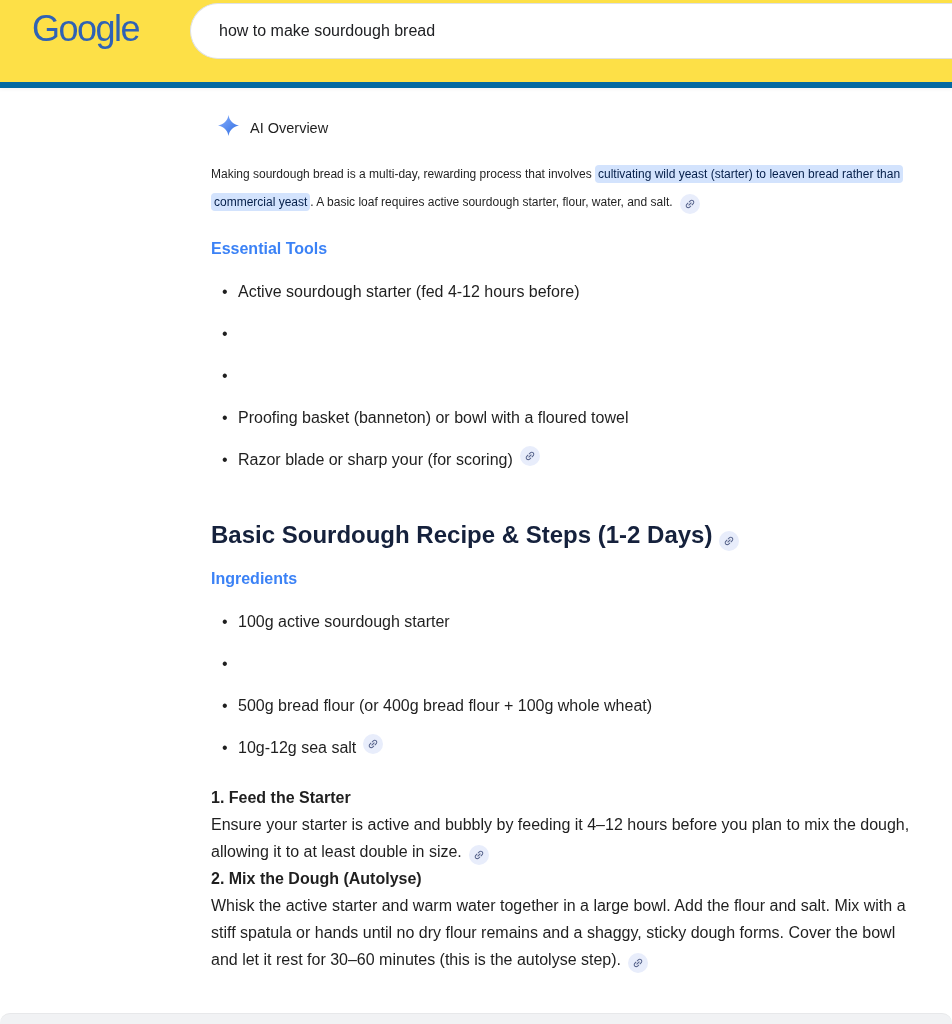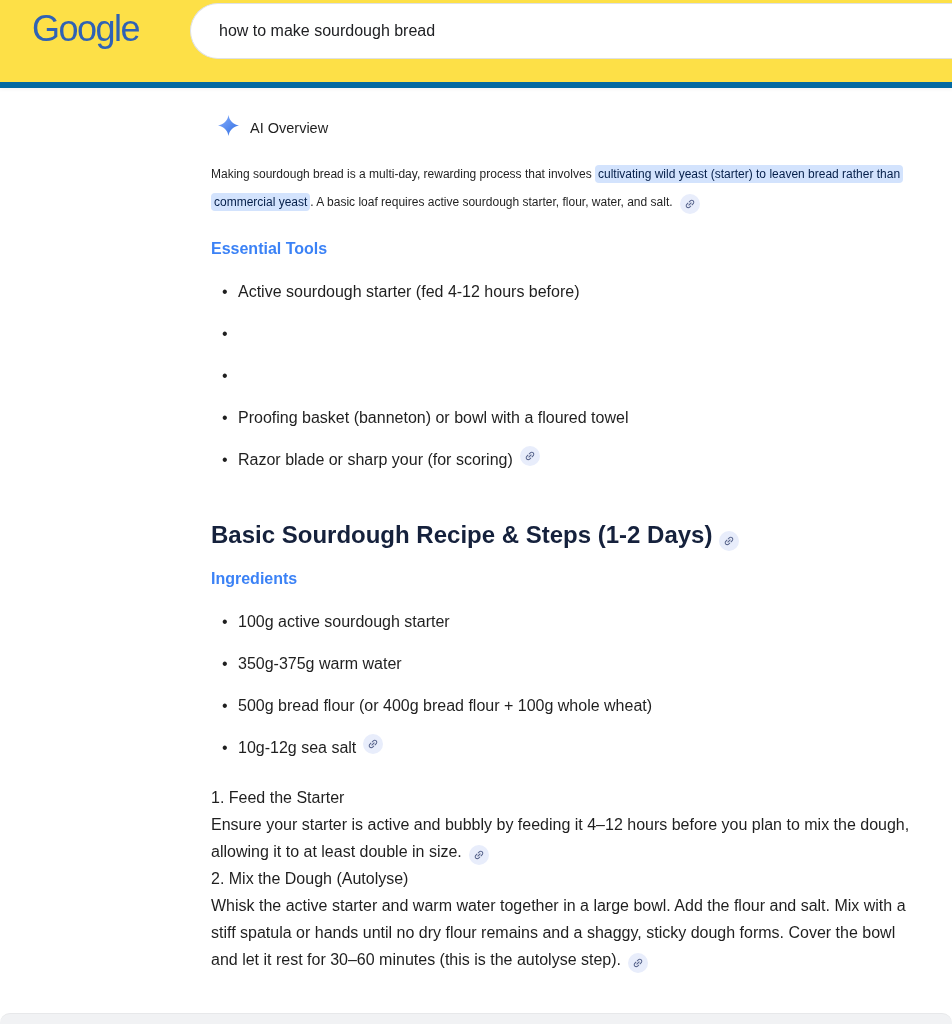--- a/index.html
+++ b/index.html
@@ -31,21 +31,21 @@
 
   .h3 { margin-top:22px; font-size:16px; font-weight:700; line-height:22px; color:#3b82f6; }
   .h2 { margin-top:44px; font-size:24px; font-weight:700; line-height:34px; color:#15213c; }
 
   ul.blist { list-style:none; margin-top:18px; }
   ul.blist li { display:flex; align-items:flex-start; line-height:28px; font-size:16px;
                 margin-bottom:14px; }
   ul.blist .dot { flex:none; width:16px; margin-left:11px; color:#1f1f1f; }
 
   .step { font-size:16px; line-height:27px; }
-  .step-title { font-weight:400; }
+  .step-title { font-weight:700; }
   .step1 { margin-top:22px; }
   .step2 { }
 
   
   .chip { display:inline-flex; align-items:center; justify-content:center;
           width:20px; height:20px; border-radius:50%; background:#e8edfb;
           vertical-align:-4px; margin-left:7px; cursor:pointer; }
   .chip svg { transform:rotate(-45deg); }
 
   .bottom-band { position:absolute; left:0; bottom:0; width:100%; height:11px;
@@ -121,21 +121,20 @@
 
   <div class="h3" style="margin-top:16px;">Ingredients</div>
 
   <ul class="blist">
     <li>
         <span class="dot">•</span>
         <span>100g active sourdough starter</span>
       </li>
     <li>
         <span class="dot">•</span>
-        <span>350g-375g warm water</span>
       </li>
     <li>
         <span class="dot">•</span>
         <span>500g bread flour (or 400g bread flour + 100g whole wheat)</span>
       </li>
     <li>
         <span class="dot">•</span>
         <span>10g-12g sea salt</span>
         <span class="chip">
           <svg width="12" height="12" viewBox="0 0 24 24">

